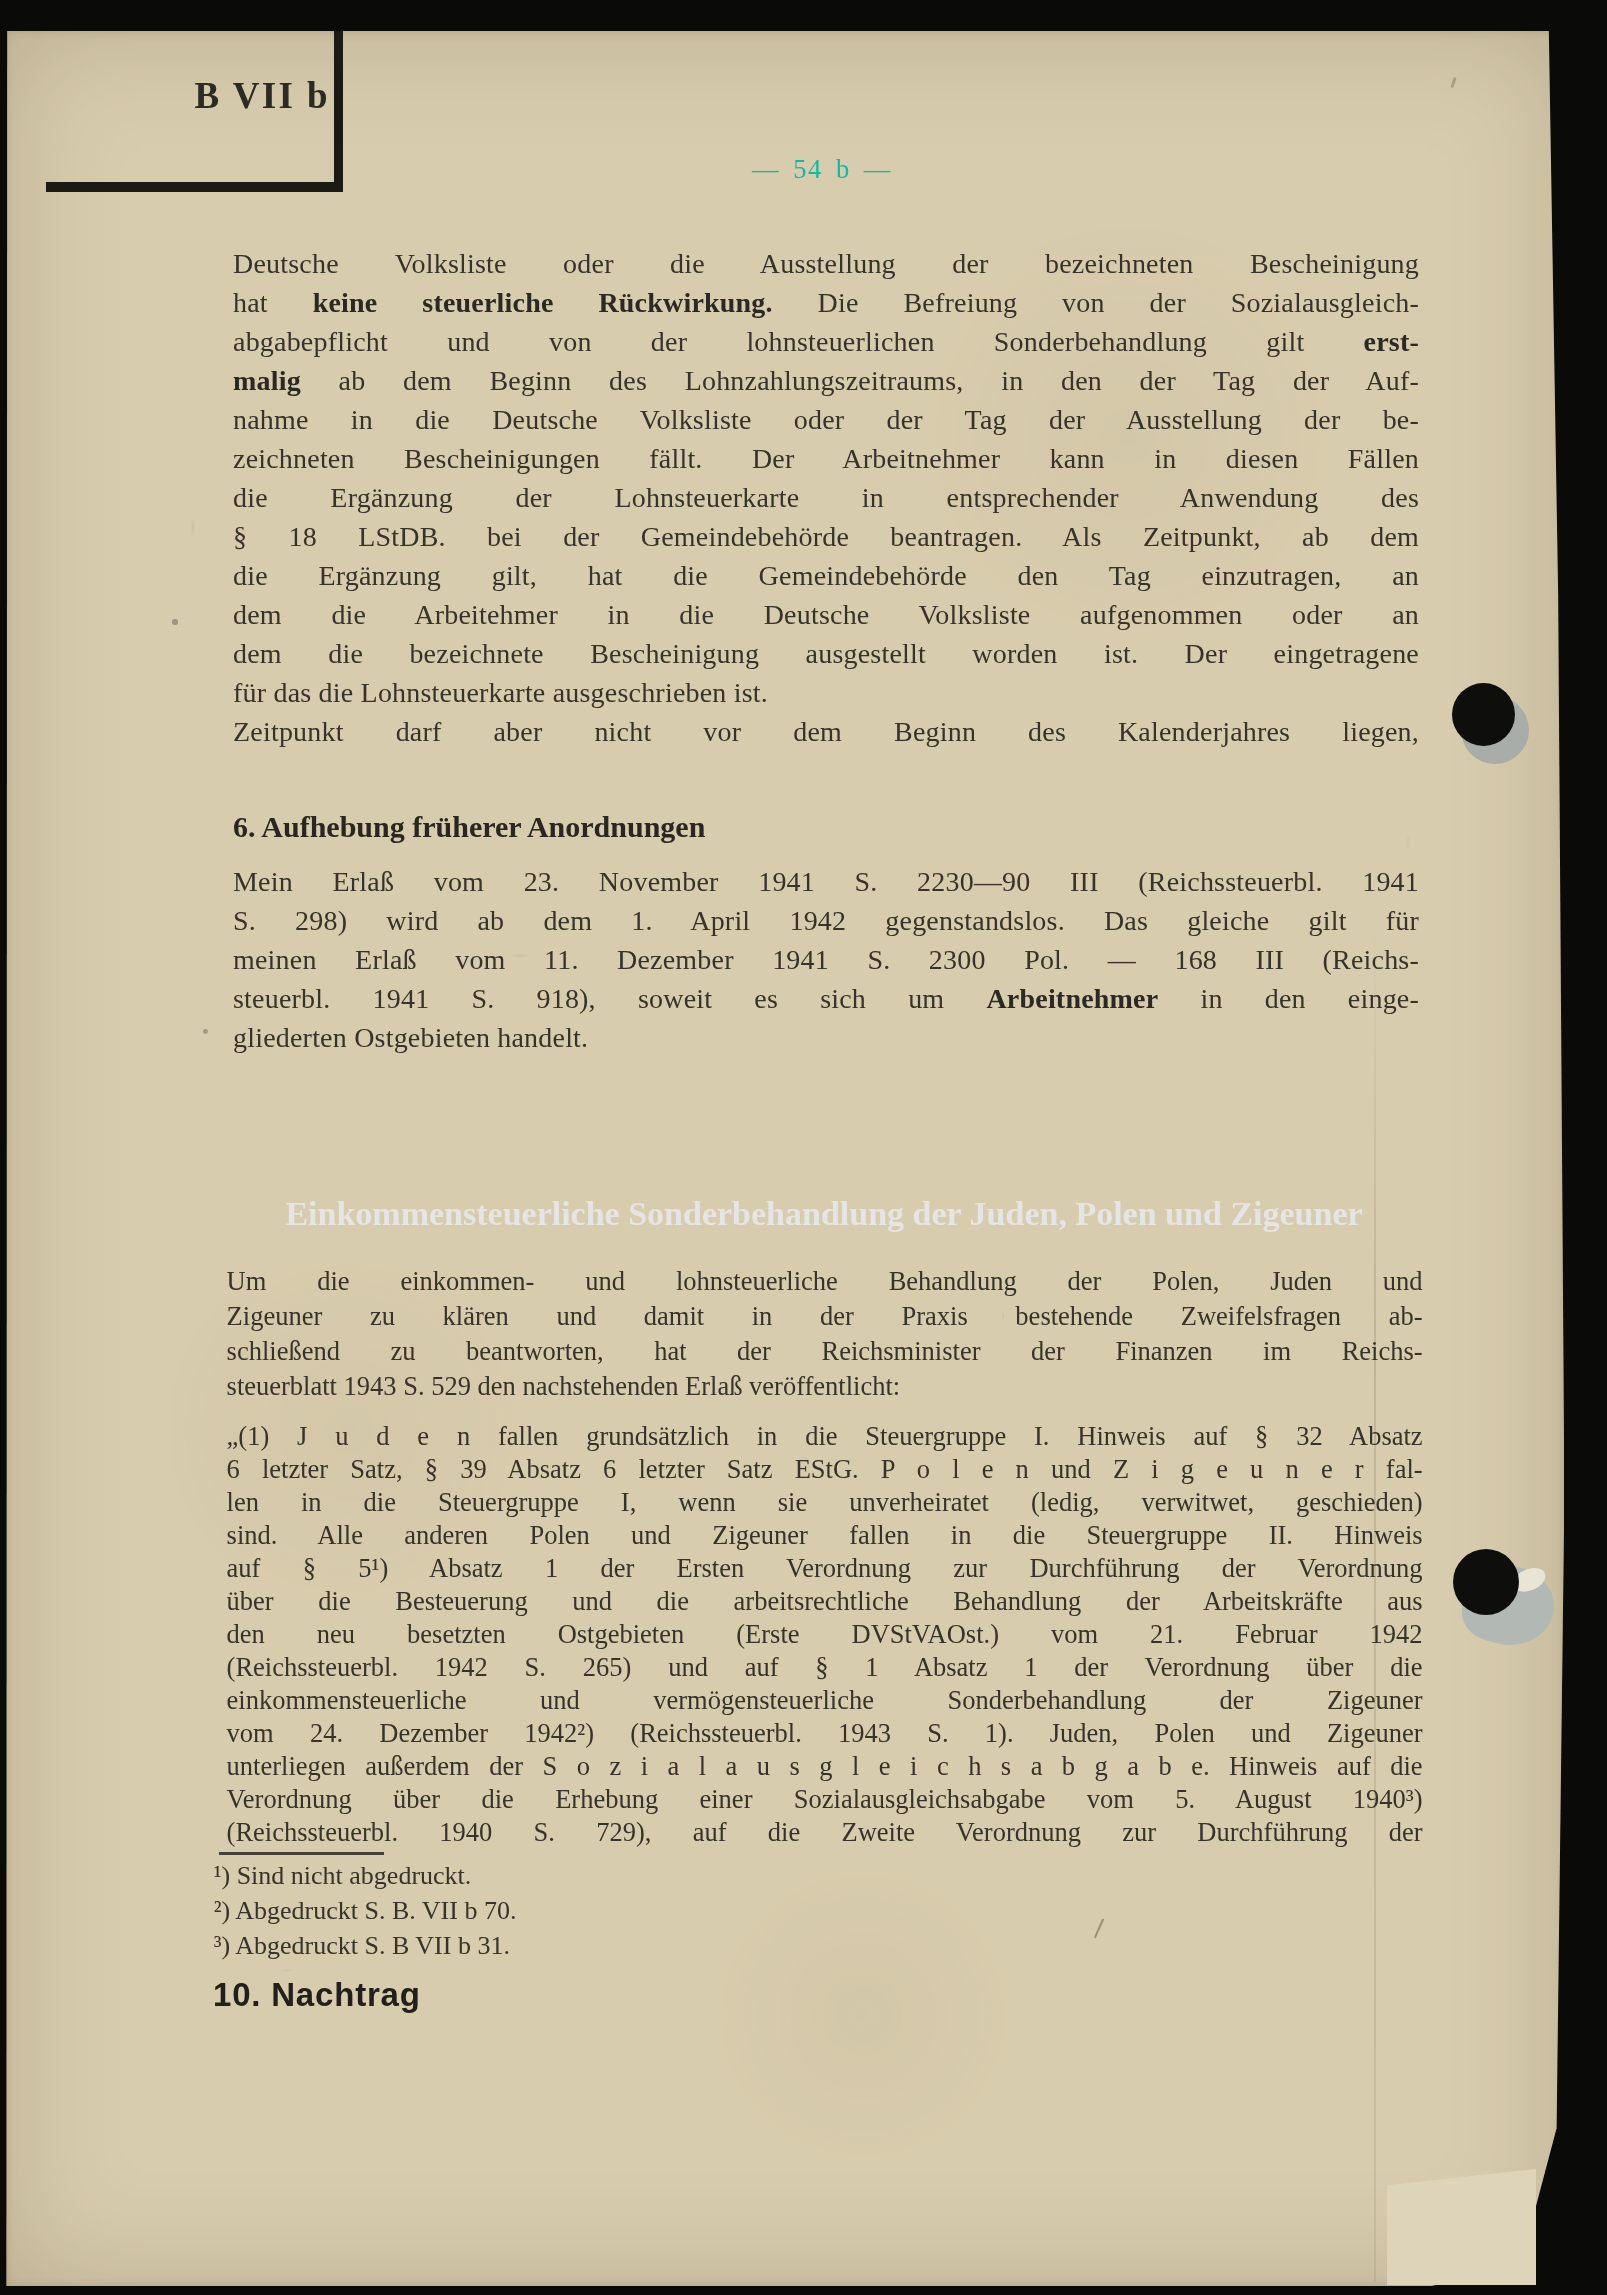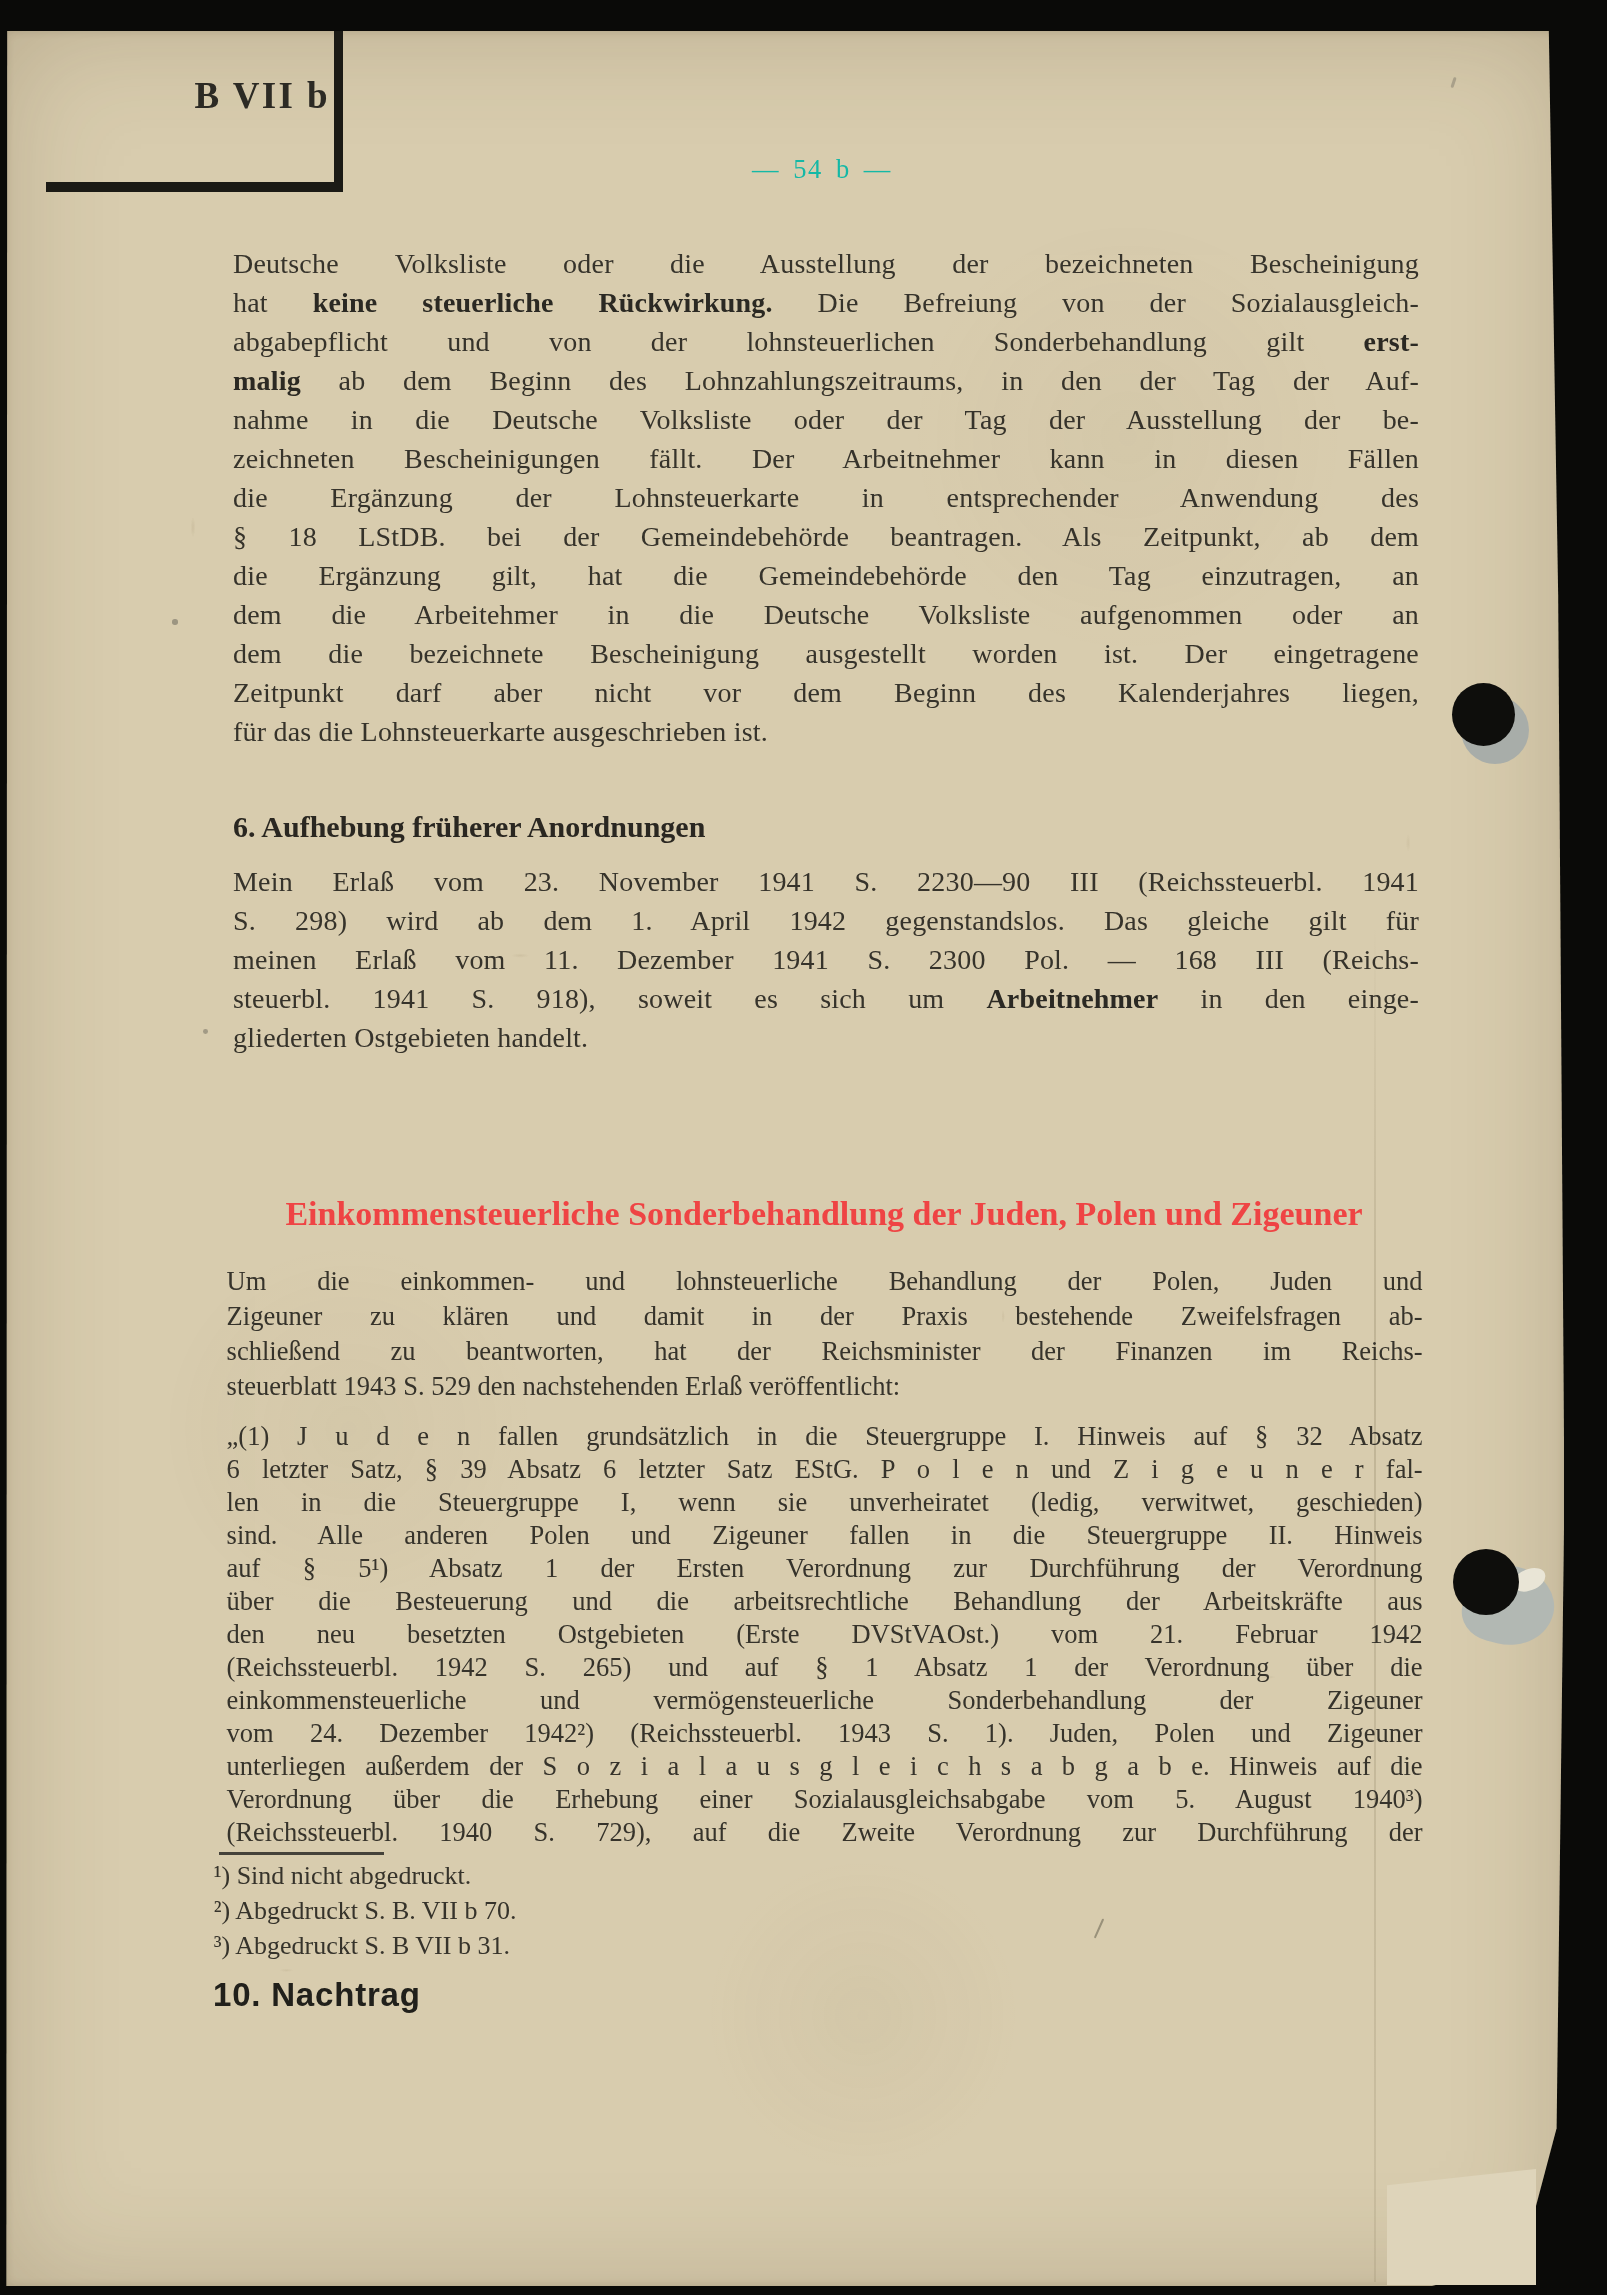--- a/index.html
+++ b/index.html
@@ -44,21 +44,21 @@
   .page-number{position:absolute;left:225px;top:154px;width:1194px;text-align:center;
     font-size:26.5px;color:#14b8a6;letter-spacing:1.6px;word-spacing:4.8px;}
   
   .text-flow{position:absolute;left:225px;top:244px;width:1199px;color:#36332b;}
   .line{text-align:justify;text-align-last:justify;}
   .line.endline{text-align-last:left;}
   .bold{font-weight:bold;color:#2b2923;}
   .para.lg{font-size:28px;line-height:39px;margin-left:8px;width:1186px;letter-spacing:0.2px;}
   .para.p2{margin-top:8px;}
   .subheading{margin:56px 0 16px 8px;font-size:30px;line-height:39px;font-weight:bold;color:#2a2721;}
-  .title{margin-top:137px;width:1198px;text-align:center;font-weight:bold;color:#ef4444;}
+  .title{margin-top:137px;width:1198px;text-align:center;font-weight:bold;color:#e5e5e5;}
   .title .t1{font-size:34px;line-height:39px;}
   .title .t2{font-size:34px;line-height:39px;margin-top:27px;}
   .para.md{font-size:26.5px;line-height:35px;margin-left:1.6px;width:1196px;}
   .para.p3{margin-top:31px;}
   .para.p4{margin-top:16px;line-height:33px;}
   .footrule{margin-top:3.2px;margin-left:-6.4px;width:165px;height:2.4px;background:#45423a;}
   .footnotes{margin-top:3px;margin-left:-11.3px;font-size:26px;line-height:35px;color:#36332b;}
   .bottom-label{margin-top:13px;margin-left:-12px;font-family:"Liberation Sans",sans-serif;
     font-weight:bold;font-size:33px;color:#21201b;letter-spacing:0.8px;}
   
@@ -99,22 +99,22 @@
       <div class="line"><span>hat </span><span class="bold">keine steuerliche Rückwirkung.</span><span> Die Befreiung von der Sozialausgleich-</span></div>
       <div class="line"><span>abgabepflicht und von der lohnsteuerlichen Sonderbehandlung gilt </span><span class="bold">erst-</span></div>
       <div class="line"><span class="bold">malig</span><span> ab dem Beginn des Lohnzahlungszeitraums, in den der Tag der Auf-</span></div>
       <div class="line"><span>nahme in die Deutsche Volksliste oder der Tag der Ausstellung der be-</span></div>
       <div class="line"><span>zeichneten Bescheinigungen fällt. Der Arbeitnehmer kann in diesen Fällen</span></div>
       <div class="line"><span>die Ergänzung der Lohnsteuerkarte in entsprechender Anwendung des</span></div>
       <div class="line"><span>§ 18 LStDB. bei der Gemeindebehörde beantragen. Als Zeitpunkt, ab dem</span></div>
       <div class="line"><span>die Ergänzung gilt, hat die Gemeindebehörde den Tag einzutragen, an</span></div>
       <div class="line"><span>dem die Arbeitehmer in die Deutsche Volksliste aufgenommen oder an</span></div>
       <div class="line"><span>dem die bezeichnete Bescheinigung ausgestellt worden ist. Der eingetragene</span></div>
+      <div class="line endline"><span>für das die Lohnsteuerkarte ausgeschrieben ist.</span></div>
       <div class="line"><span>Zeitpunkt darf aber nicht vor dem Beginn des Kalenderjahres liegen,</span></div>
-      <div class="line endline"><span>für das die Lohnsteuerkarte ausgeschrieben ist.</span></div>
     </div>
     <div class="subheading">6. Aufhebung früherer Anordnungen</div>
     <div class="para lg p2">
       <div class="line"><span>Mein Erlaß vom 23. November 1941 S. 2230—90 III (Reichssteuerbl. 1941</span></div>
       <div class="line"><span>S. 298) wird ab dem 1. April 1942 gegenstandslos. Das gleiche gilt für</span></div>
       <div class="line"><span>meinen Erlaß vom 11. Dezember 1941 S. 2300 Pol. — 168 III (Reichs-</span></div>
       <div class="line"><span>steuerbl. 1941 S. 918), soweit es sich um </span><span class="bold">Arbeitnehmer</span><span> in den einge-</span></div>
       <div class="line endline"><span>gliederten Ostgebieten handelt.</span></div>
     </div>
     <div class="title">

